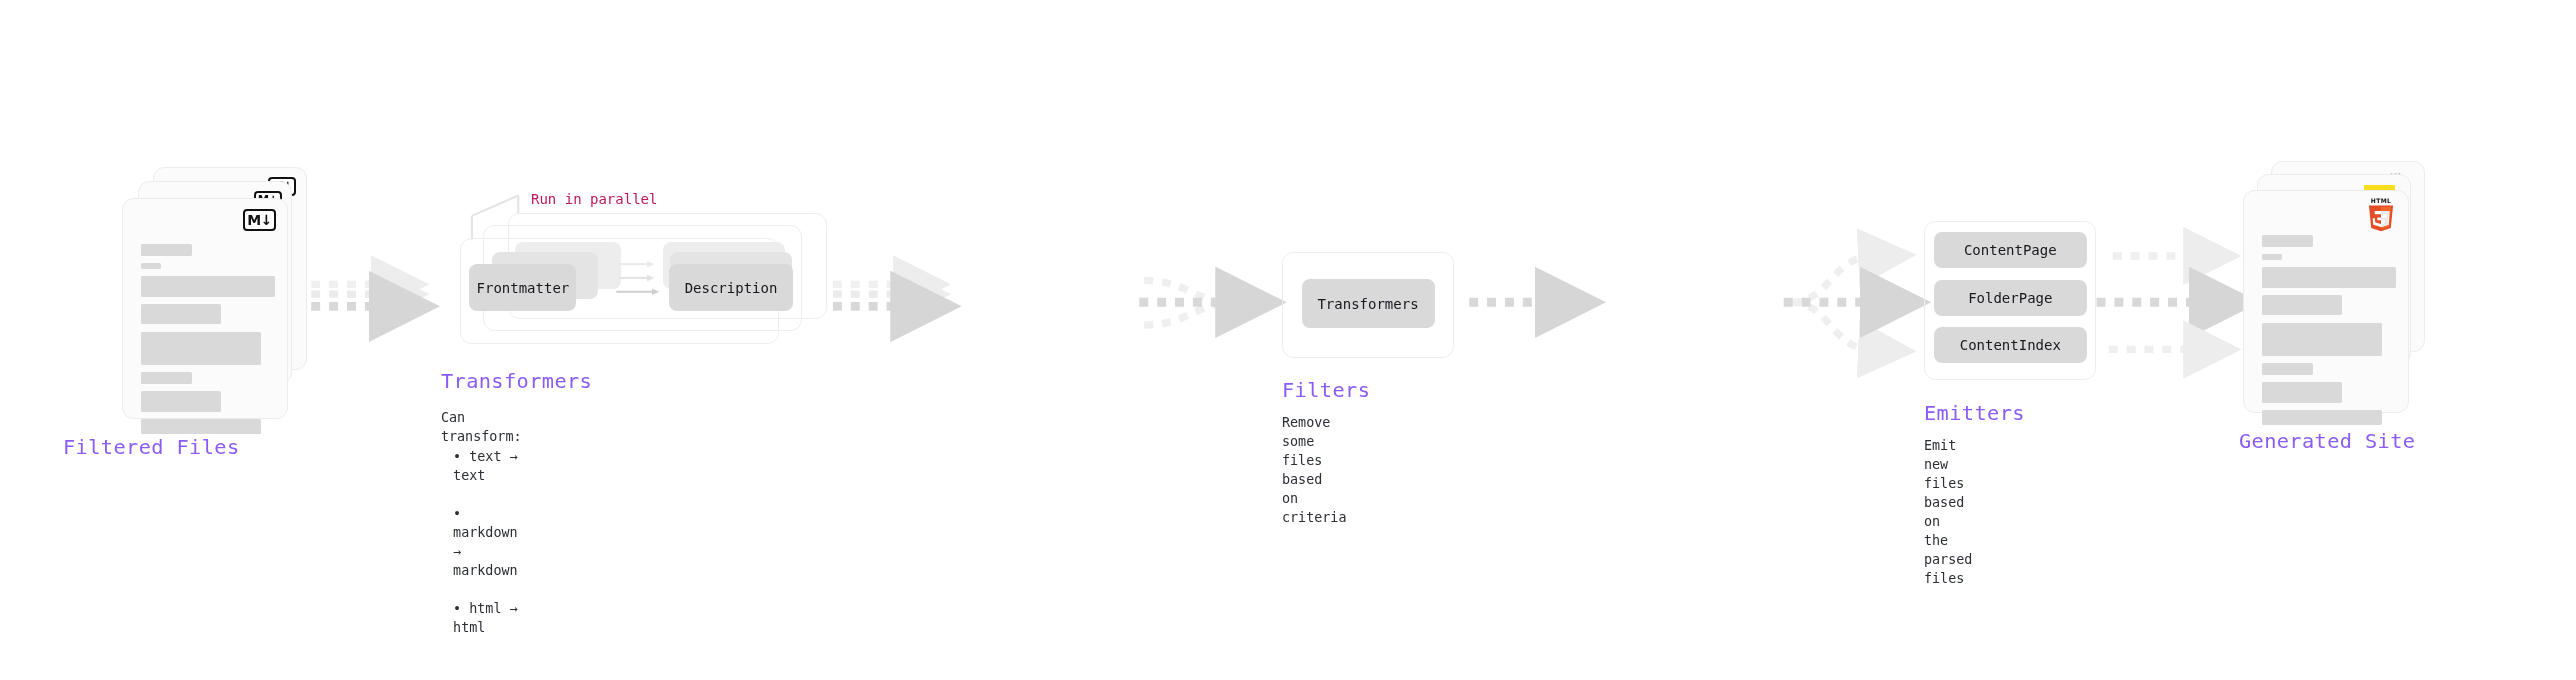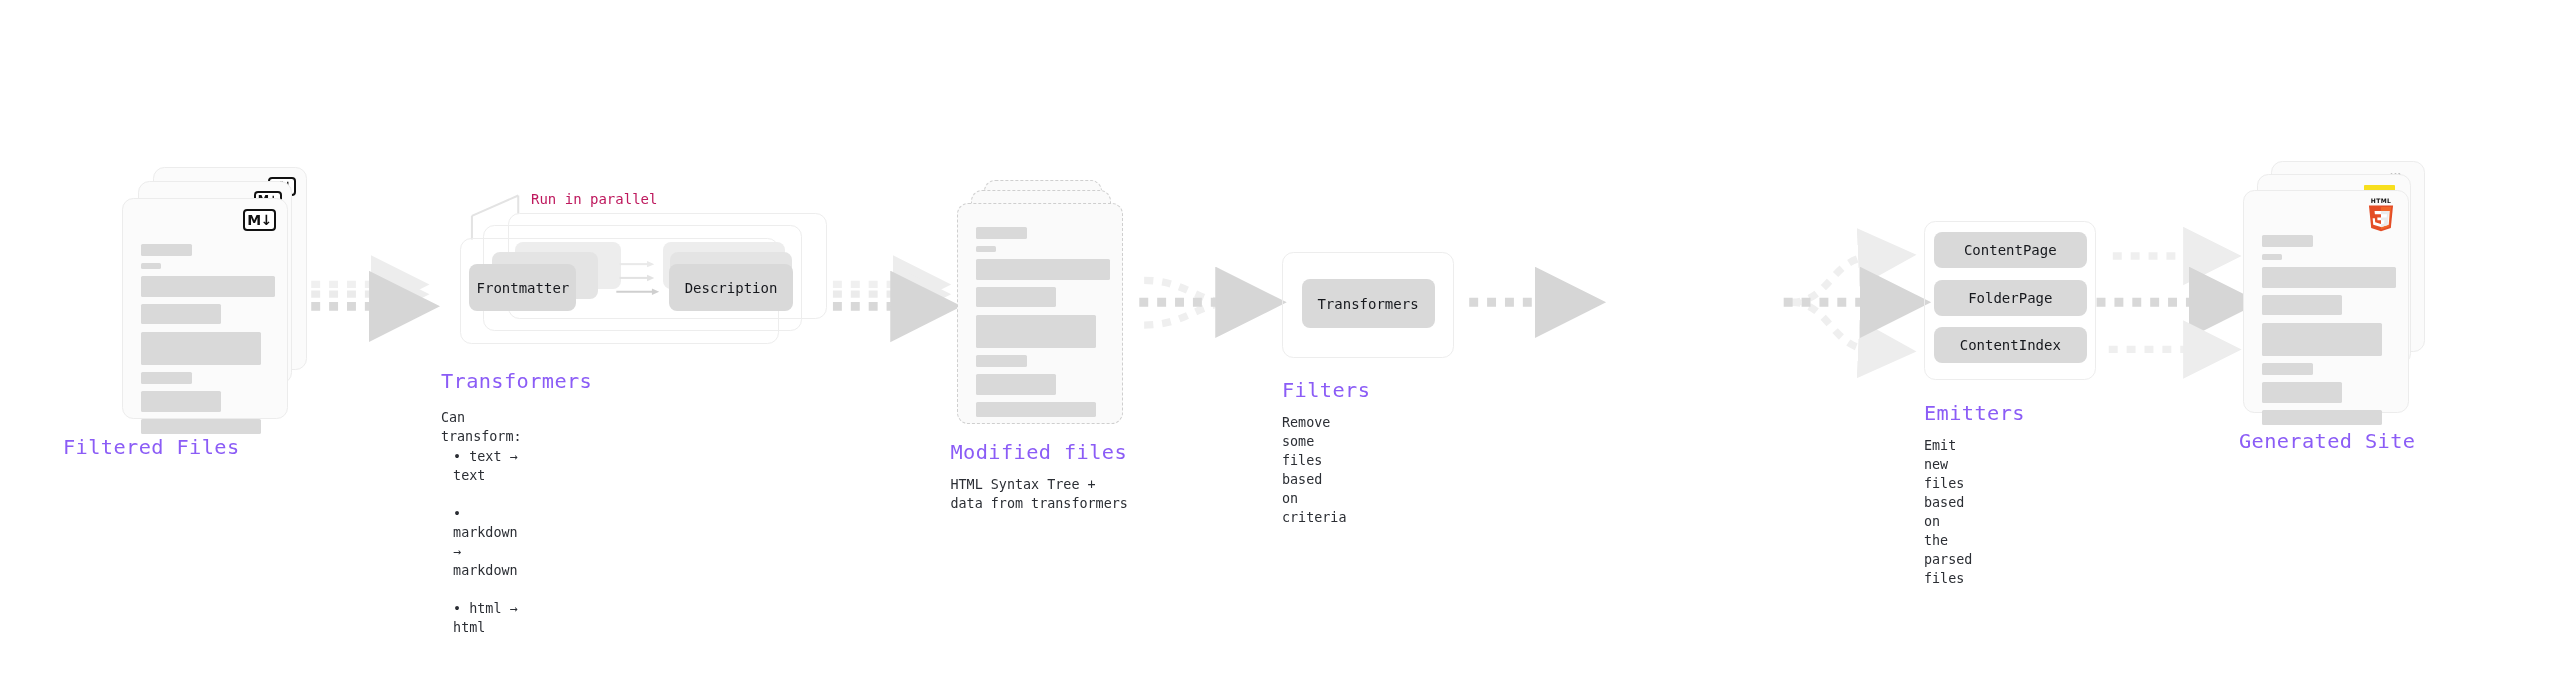--- a/index.html
+++ b/index.html
@@ -201,41 +201,20 @@
 
     <div class="cap-title" style="left:-4.1px;top:180px;">Transformers</div>
     <div class="cap-sub" style="left:-4.1px;top:219px;">Can transform:</div>
     <div class="cap-sub" style="left:8.1px;top:239px;">
       <div><span>•</span> <span>text → text</span></div>
       <div><span>•</span> <span>markdown → markdown</span></div>
       <div><span>•</span> <span>html → html</span></div>
     </div>
   </div>
 
-  <div class="stage" style="left:957px;top:180px;">
-    <div class="docstack" style="width:187px;height:244px;">
-      <div class="doc dashed" style="left:27px;top:0px;width:118px;height:187px;"></div>
-      <div class="doc dashed" style="left:14px;top:9.8px;width:140px;height:195px;"></div>
-      <div class="doc dashed" style="left:0px;top:23px;width:166px;height:221px;">
-        <div class="lines" style="top:23px;">
-          <div class="ln" style="width:51px;height:12.2px;"></div>
-          <div class="ln" style="width:19.5px;height:5.7px;"></div>
-          <div class="ln" style="width:134px;height:20.3px;"></div>
-          <div class="ln" style="width:80px;height:20.3px;"></div>
-          <div class="ln" style="width:120px;height:33px;"></div>
-          <div class="ln" style="width:51px;height:12.2px;"></div>
-          <div class="ln" style="width:80px;height:20.3px;"></div>
-          <div class="ln" style="width:120px;height:14.6px;"></div>
-        </div>
-      </div>
-    </div>
-    <div class="cap-title" style="left:-6.5px;top:260px;">Modified files</div>
-    <div class="cap-sub" style="left:-6.5px;top:295px;">HTML Syntax Tree +
-data from transformers</div>
-  </div>
 
   <div class="stage" style="left:1282px;top:252px;">
     <div class="panel" style="left:0px;top:0px;width:172px;height:106px;"></div>
     <div class="pill" style="left:19.5px;top:27px;width:133px;height:49px;">Transformers</div>
     <div class="cap-title" style="left:0px;top:126px;">Filters</div>
     <div class="cap-sub" style="left:0px;top:161px;">Remove some files based
 on criteria</div>
   </div>
 
 

